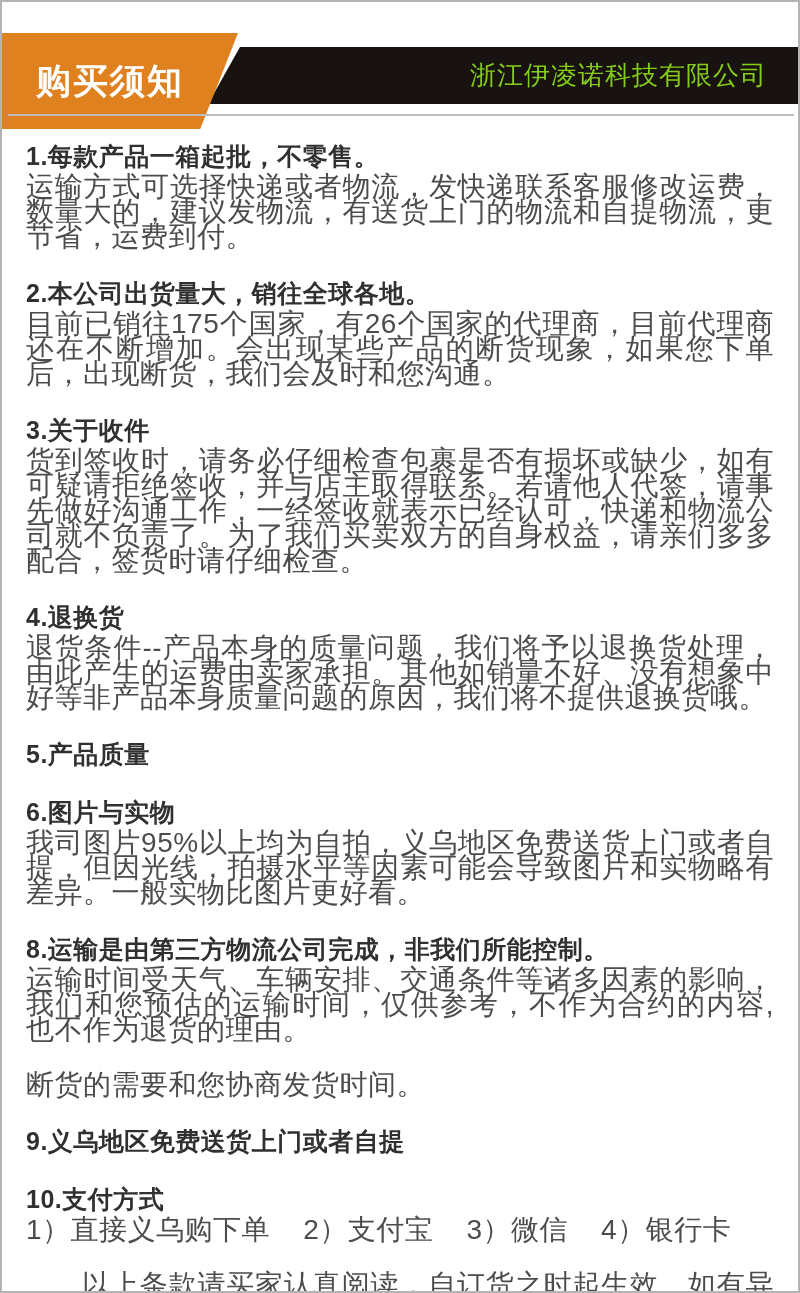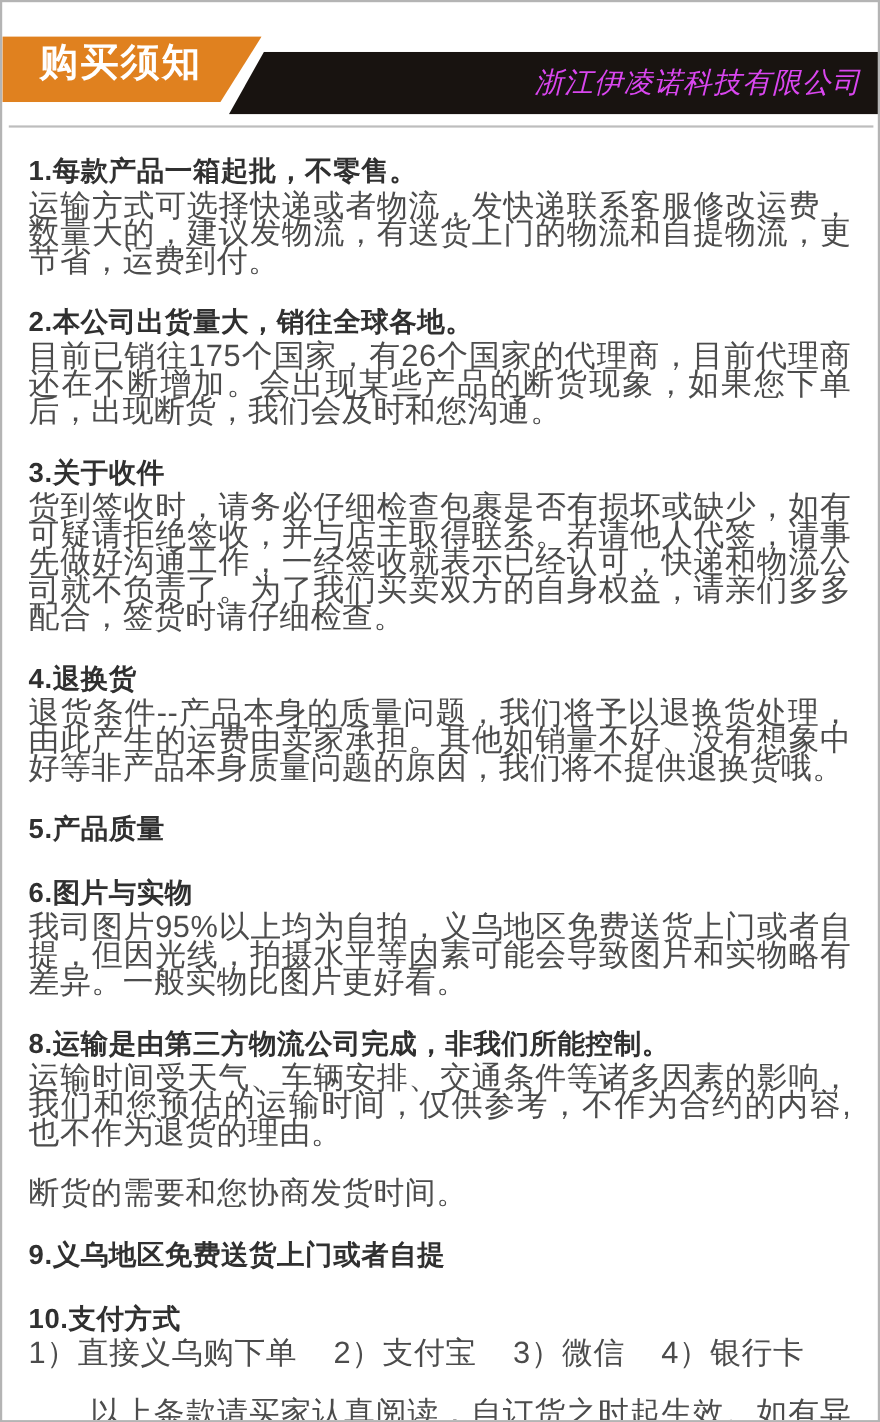--- a/index.html
+++ b/index.html
@@ -14,28 +14,28 @@
   }
   
   .header { position:relative; height:112px; }
   .black-bar {
     position:absolute; top:45px; left:206px; width:591px; height:57px;
     background:var(--bar-black, #181310);
     clip-path:polygon(32px 0, 100% 0, 100% 100%, 0 100%);
     display:flex; align-items:center; justify-content:flex-end;
   }
   .company {
-    color:#d946ef; font-size:26px; letter-spacing:1px;
-    padding-right:16px; white-space:nowrap;font-style:italic;
+    color:#84cc16; font-size:26px; letter-spacing:1px;
+    padding-right:32px; white-space:nowrap;
   }
   .orange-banner {
-    position:absolute; top:31px; left:0; width:236px; height:60px;
+    position:absolute; top:31px; left:0; width:236px; height:96px;
     background:var(--accent-orange, #e0811f);
     clip-path:polygon(0 0, 100% 0, 84% 100%, 0 100%);
-    display:flex; align-items:flex-start;
+    display:flex; align-items:center;
   }
   .banner-label {
     color:#ffffff; font-weight:bold; font-size:35px;
     letter-spacing:2px; padding-left:34px; white-space:nowrap;
   }
   .banner-underline {
     position:absolute; top:112px; left:6px; width:786px; height:2px;
     background:var(--underline-gray, #bdbdbd);
   }
   

